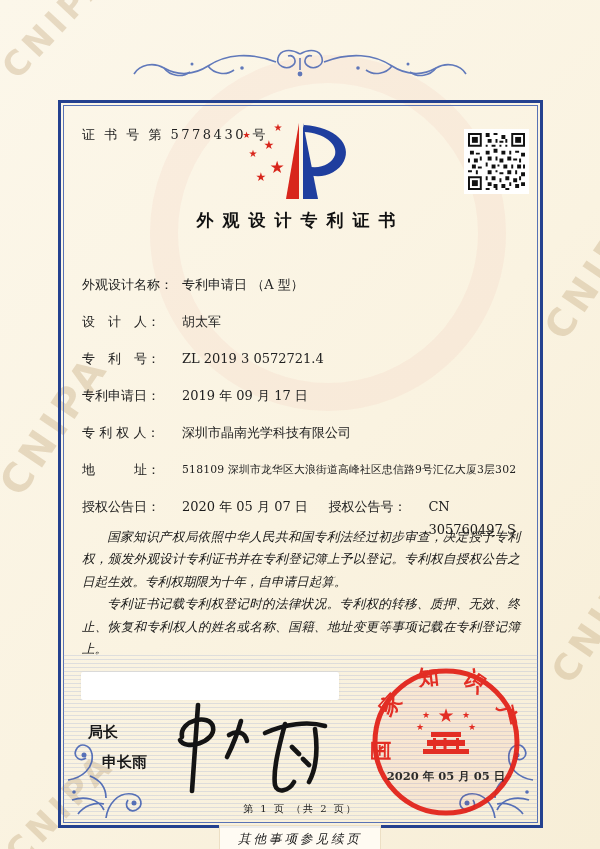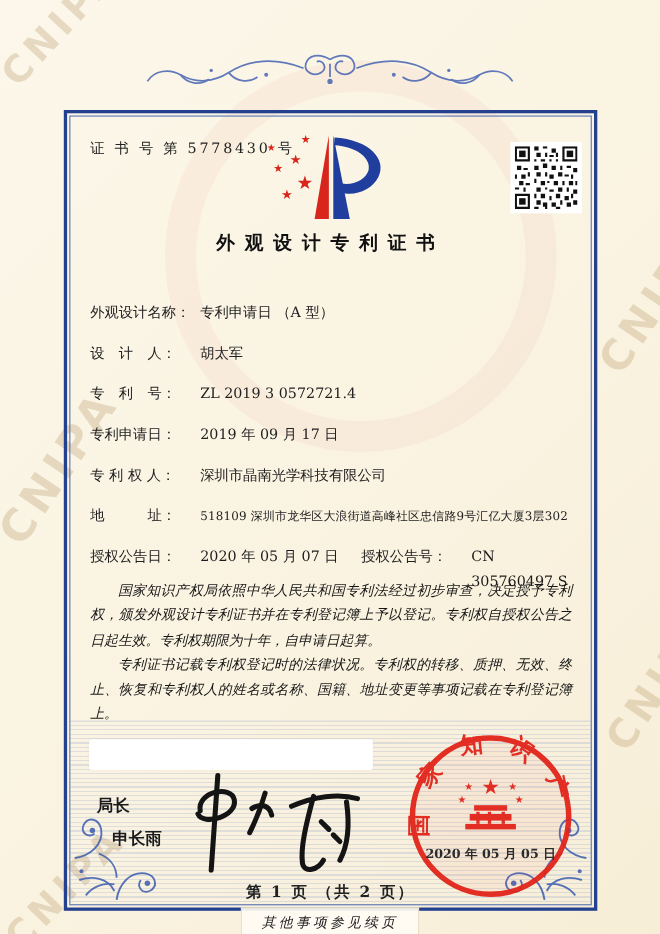--- a/index.html
+++ b/index.html
@@ -62,21 +62,21 @@
   .barcode-strip{position:absolute;left:20px;top:569px;width:258px;height:28px;
     background:#ffffff;border-radius:2px;box-shadow:0 0 3px rgba(0,0,0,.05);}
   .signer-title{position:absolute;left:27px;top:620px;font-size:15px;font-weight:600;
     font-family:"DejaVu Sans","Liberation Sans",sans-serif;color:#1a1a1a;}
   .signer-name{position:absolute;left:27px;top:650px;font-size:15px;font-weight:600;
     font-family:"DejaVu Sans","Liberation Sans",sans-serif;color:#1a1a1a;padding-left:14px;}
   .signature{position:absolute;left:104px;top:590px;z-index:3;}
   .seal{position:absolute;left:306px;top:563px;z-index:4;opacity:.95;}
   .seal-star{font-family:"DejaVu Sans",sans-serif;}
   .page-info{position:absolute;left:0;right:0;top:699px;text-align:center;
-    font-size:14px;letter-spacing:2px;color:#222;font-weight:bold;}
+    font-size:10px;letter-spacing:2px;color:#222;}
   .corner{position:absolute;bottom:3px;z-index:2;}
   .corner-left{left:3px;}
   .corner-right{right:3px;transform:scaleX(-1);}
   
   .note-box{position:absolute;left:50%;top:805px;transform:translateX(-50%);
     padding:5px 18px;background:rgba(255,252,244,.92);border:1px solid #ecdfc4;
     font-size:12.5px;font-style:italic;letter-spacing:3px;color:#222;z-index:2;white-space:nowrap;margin-top:20px;}
 </style>
 </head>
 <body>

